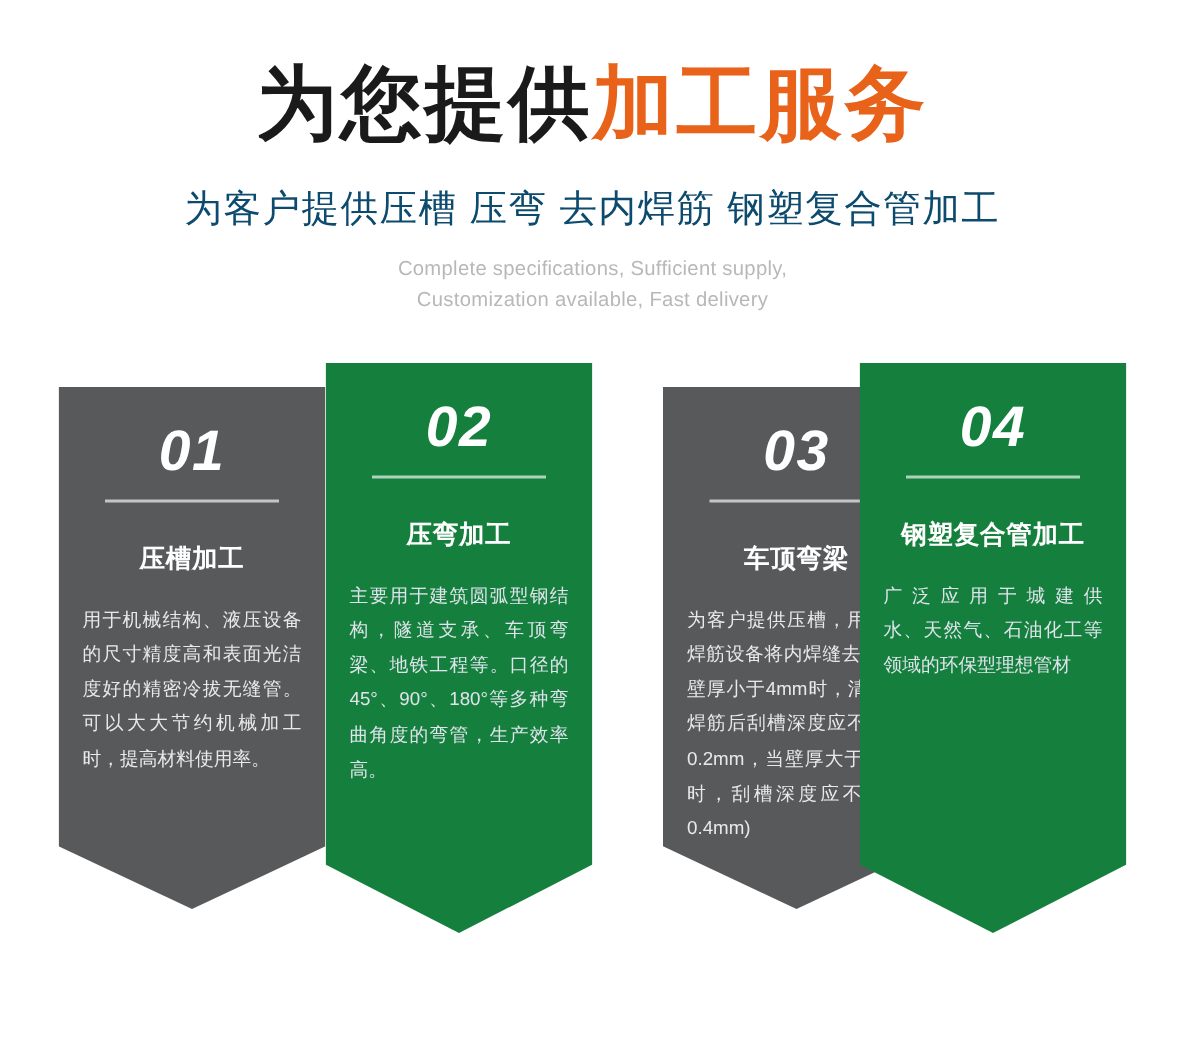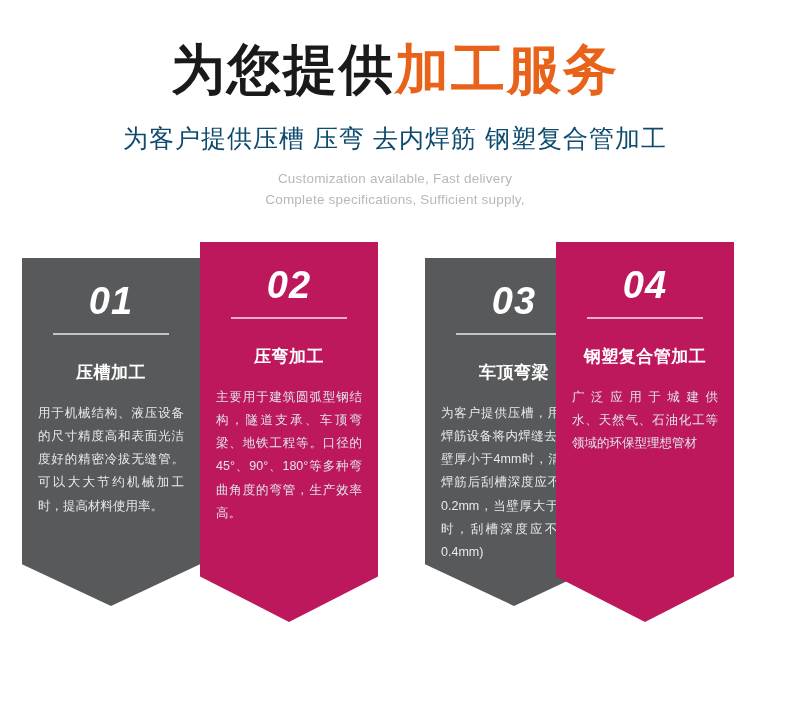--- a/index.html
+++ b/index.html
@@ -48,41 +48,41 @@
     letter-spacing: 0.2px;
   }
 
   
   .cards {
     position: absolute;
     top: 258px;
     left: 22px;
     width: 746px;
     display: flex;
-    justify-content: flex-start;
+    justify-content: center;
   }
   .card {
     position: relative;
     width: 178px;
   }
   
   .shape {
     position: relative;
     width: 178px;
     -webkit-clip-path: polygon(0 0, 100% 0, 100% 88%, 50% 100%, 0 88%);
     clip-path: polygon(0 0, 100% 0, 100% 88%, 50% 100%, 0 88%);
     padding-bottom: 0;
   }
   .card.h1 .shape { height: 348px; }
   .card.h2 .shape { height: 380px; }
   .card.h3 .shape { height: 348px; margin-left: 47px; }
   .card.h4 .shape { height: 380px; }
 
   .card.gray .shape { background: #58595b; }
-  .card.navy .shape { background: #be185d; }
+  .card.navy .shape { background: #15803d; }
 
   .num {
     text-align: center;
     font-size: 38px;
     font-weight: bold;
     font-style: italic;
     letter-spacing: 1px;
     padding-top: 22px;
     color: #ffffff;
   }
@@ -116,22 +116,22 @@
 <body>
 
 <div class="page">
 
   <div class="header">
     <div class="title">
       <span>为您提供</span><span class="accent">加工服务</span>
     </div>
     <div class="subtitle">为客户提供压槽 压弯 去内焊筋 钢塑复合管加工</div>
     <div class="en-lines">
+      <div>Complete specifications, Sufficient supply,</div>
       <div>Customization available, Fast delivery</div>
-      <div>Complete specifications, Sufficient supply,</div>
     </div>
   </div>
 
   <div class="cards">
 
     <div class="card gray h1">
       <div class="shape">
         <div class="num">01</div>
         <div class="num-rule"></div>
         <div class="card-title">压槽加工</div>

